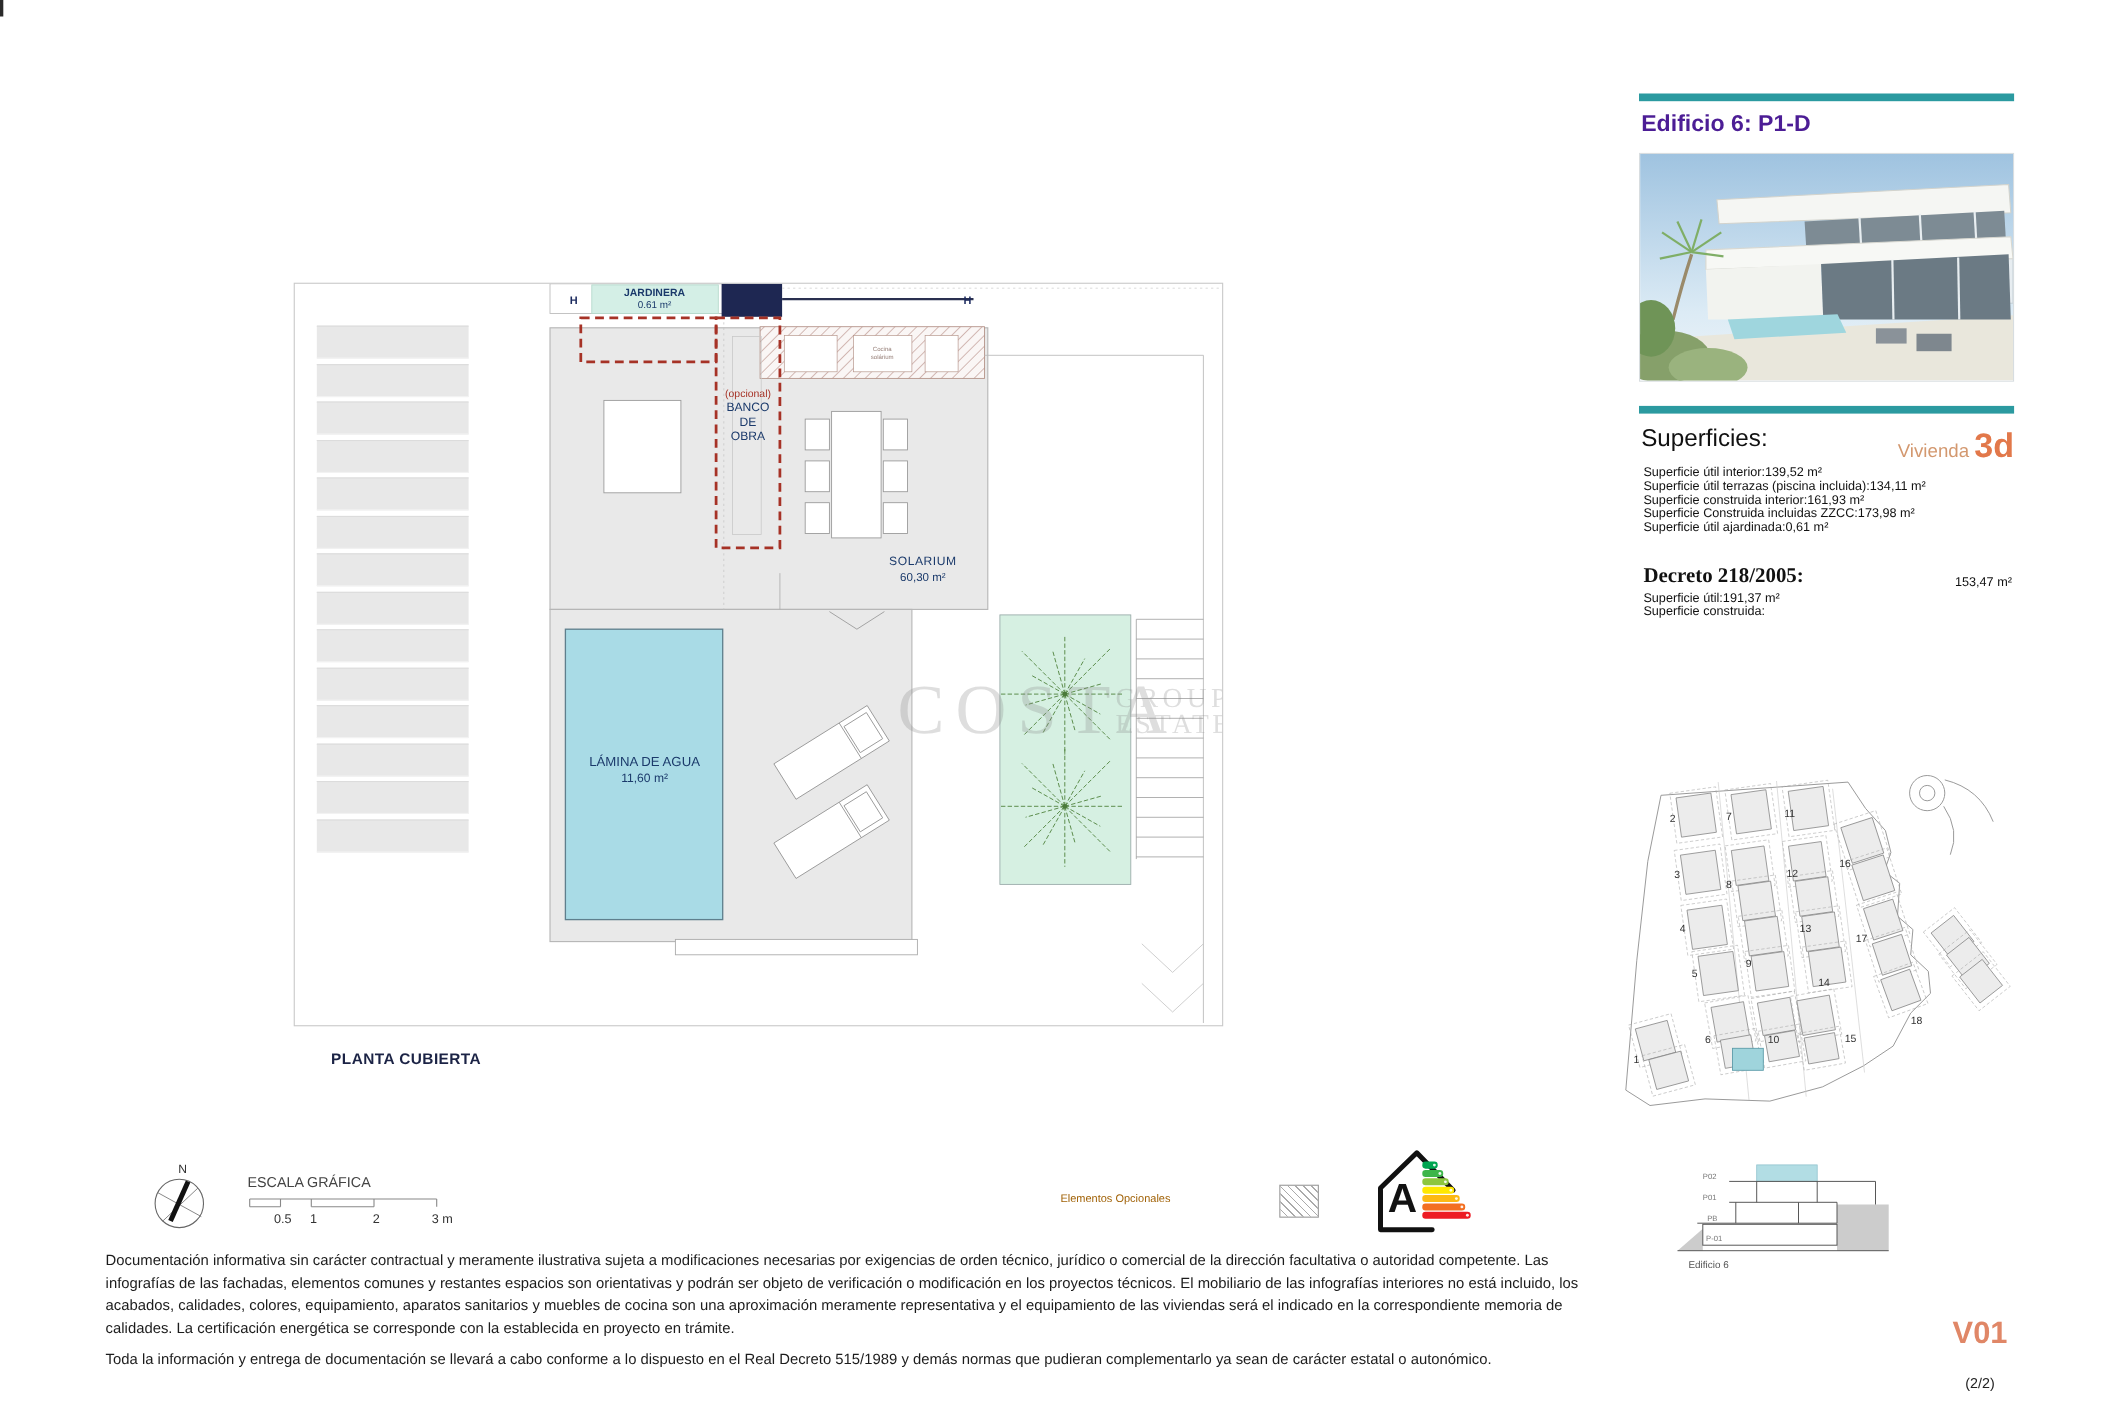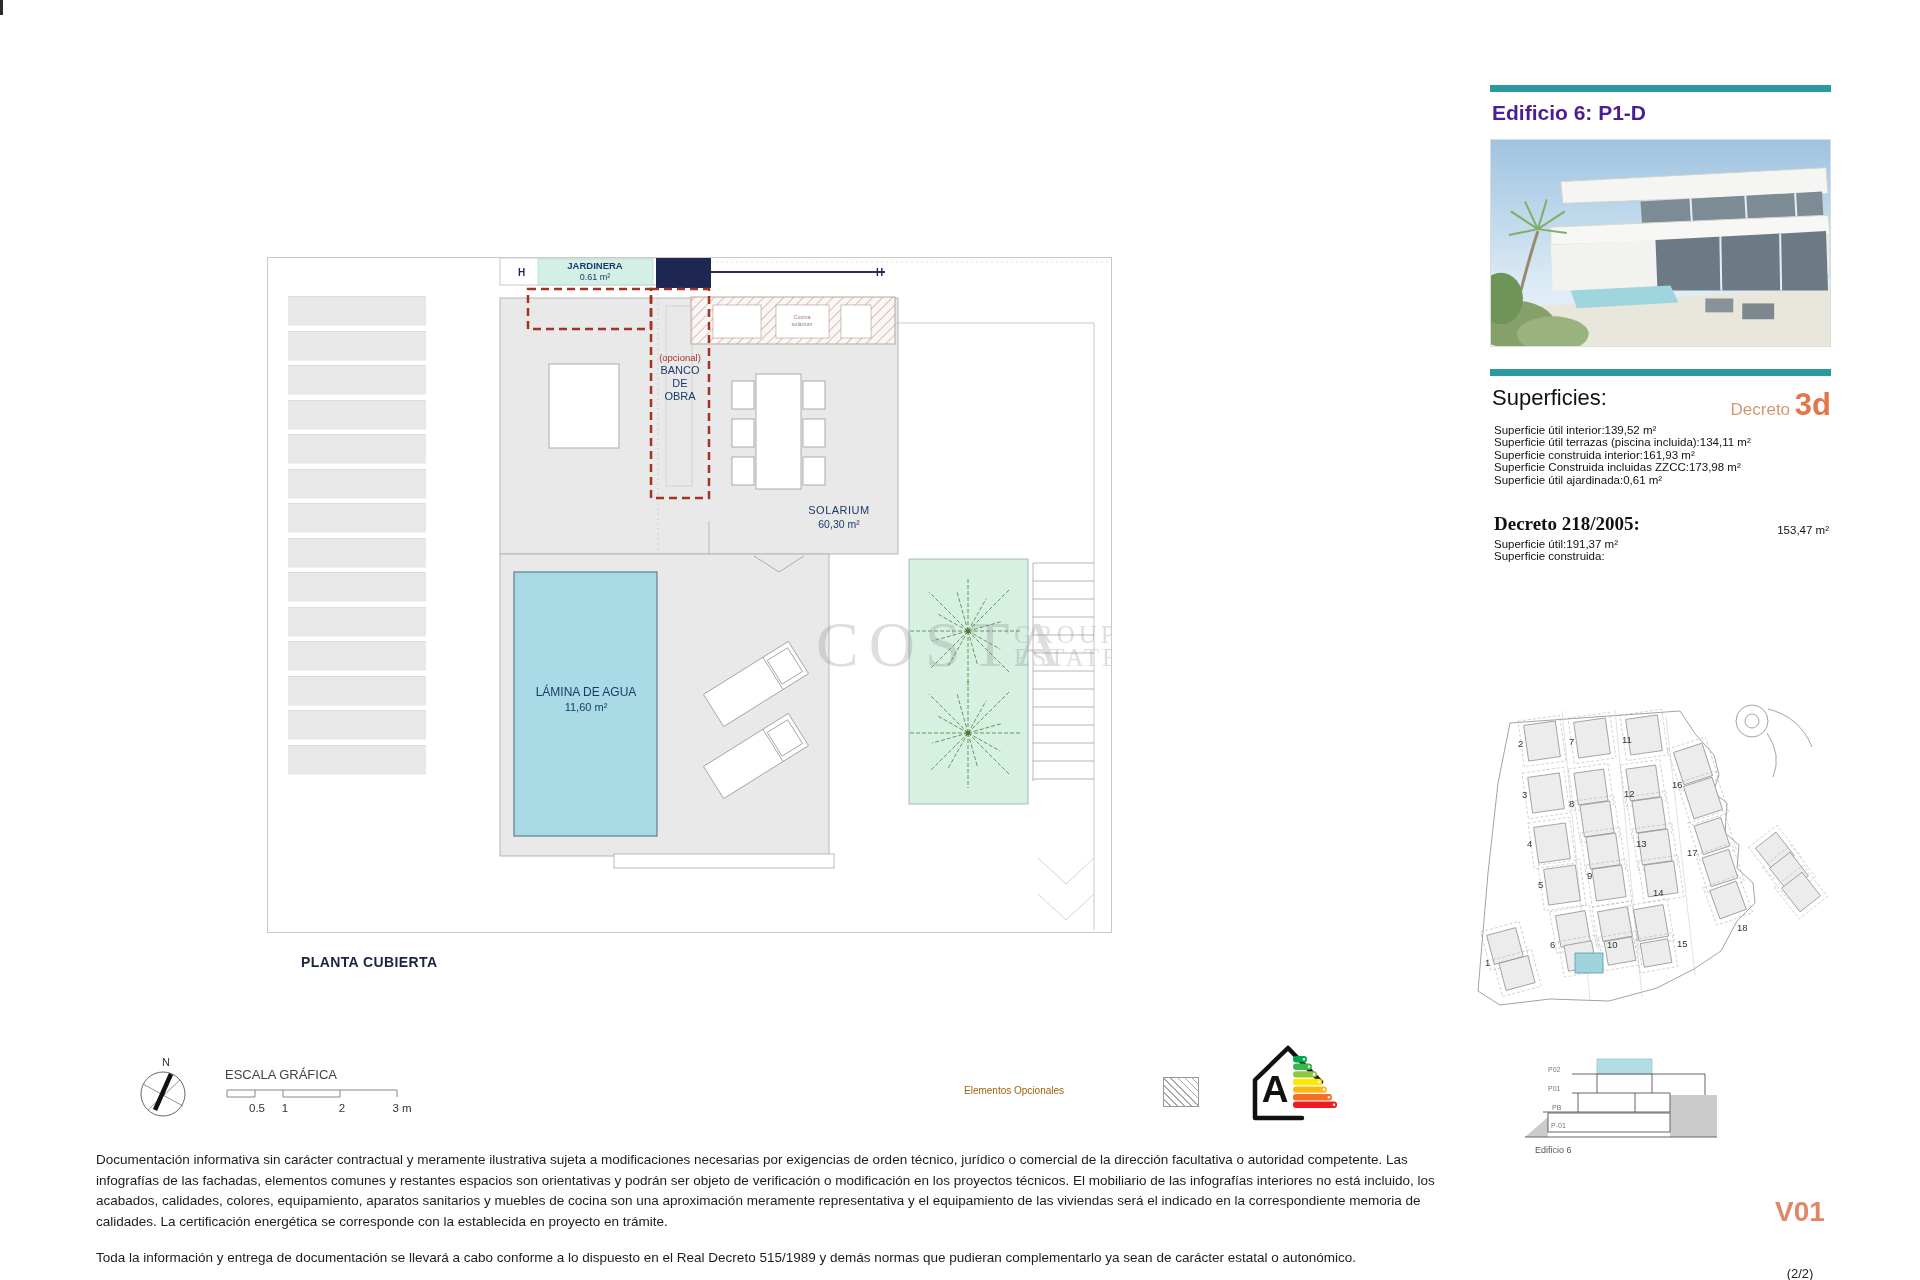--- a/index.html
+++ b/index.html
@@ -13,42 +13,42 @@
   
   .plan-wrap{left:267px;top:257px;width:843px;height:674px;border:1px solid #c9c9c9;background:#fff;}
   .side-bar-item{position:absolute;left:20px;width:138px;height:28px;background:#e8e8e8;border-top:1px solid #dcdcdc;border-bottom:1px solid #f2f2f2;}
   .plan-svg{position:absolute;left:0;top:0;}
 
   .planta-label{left:277px;top:954px;font-size:14px;font-weight:bold;color:#1b2345;letter-spacing:0.4px;padding-left:24px;}
 
   
   .scale-title{left:225px;top:1067px;font-size:13px;color:#444;}
   .disclaimer{left:96px;top:1134px;width:1340px;font-size:13.5px;line-height:20.5px;color:#1c1c1c;}
-  .disclaimer p{margin:16px 0 8px 0;}
+  .disclaimer p{margin:2px 0 8px 0;}
   .elementos-label{left:964px;top:1085px;font-size:10px;color:#a16207;}
   .hatch-swatch{left:1163px;top:1077px;width:34px;height:28px;border:1px solid #999;
       background-image:repeating-linear-gradient(45deg,#ffffff 0px,#ffffff 4px,#aaaaaa 4px,#aaaaaa 5px);}
 
   
   .panel{left:1490px;top:85px;width:341px;height:1190px;}
   .teal-bar{position:absolute;left:0;width:341px;height:7px;background:#2b9aa0;}
   .panel-title{position:absolute;left:2px;top:16px;font-size:21px;font-weight:bold;color:#4c1d95;}
   .panel-photo{position:absolute;left:0;top:54px;width:341px;height:208px;border:1px solid #d8dde0;box-sizing:border-box;}
   .sup-head{position:absolute;left:2px;top:300px;width:339px;}
   .sup-title{font-size:22px;font-weight:normal;color:#111;}
   .vivienda{position:absolute;right:0;top:2px;font-size:17px;color:#d3986f;}
   .vivienda b{font-size:31px;color:#e2784a;font-weight:bold;}
   .sup-rows{position:absolute;left:4px;top:339px;width:335px;}
   .srow{display:flex;justify-content:flex-start;font-size:11.5px;line-height:12.4px;color:#111;}
   .decreto{position:absolute;left:4px;top:428px;width:335px;}
   .decreto h3{margin:0;font-size:19px;font-weight:bold;color:#111;font-family:Liberation Serif, serif;}
   .decreto .dval{position:absolute;right:0;top:11px;font-size:11.5px;color:#111;}
   .drows{position:absolute;left:4px;top:453px;width:335px;}
   .v01{left:1760px;top:1196px;width:80px;text-align:center;font-size:28px;font-weight:bold;color:#e08767;}
-  .page-ind{left:1760px;top:1250px;width:80px;text-align:center;font-size:13px;color:#222;margin-top:16px;}
+  .page-ind{left:1760px;top:1250px;width:80px;text-align:center;font-size:13px;color:#222;}
 </style>
 </head>
 <body>
 
 <div class="abs corner-mark"></div>
 
 <div class="abs plan-wrap">
   <div id="sidebars">
       <div class="side-bar-item" style="top: 38px;"></div>
       <div class="side-bar-item" style="top: 72.5px;"></div>
@@ -308,21 +308,21 @@
     <ellipse cx="22" cy="186" rx="42" ry="24" fill="#86a06a"></ellipse>
     <ellipse cx="62" cy="196" rx="36" ry="18" fill="#9ab37e"></ellipse>
     <ellipse cx="10" cy="160" rx="22" ry="26" fill="#6f9457"></ellipse>
   </svg>
 
   <div class="teal-bar" style="top:284px;"></div>
 
   <div class="sup-head">
     <span class="sup-title">Superficies:</span>
     <span class="vivienda">
-      <span>Decreto</span> <b>3d</b>
+      <span>Vivienda</span> <b>3d</b>
     </span>
   </div>
 
   <div class="sup-rows">
     <div class="srow">
         <span>Superficie útil interior:</span>
         <span>139,52 m²</span>
       </div>
     <div class="srow">
         <span>Superficie útil terrazas (piscina incluida):</span>

